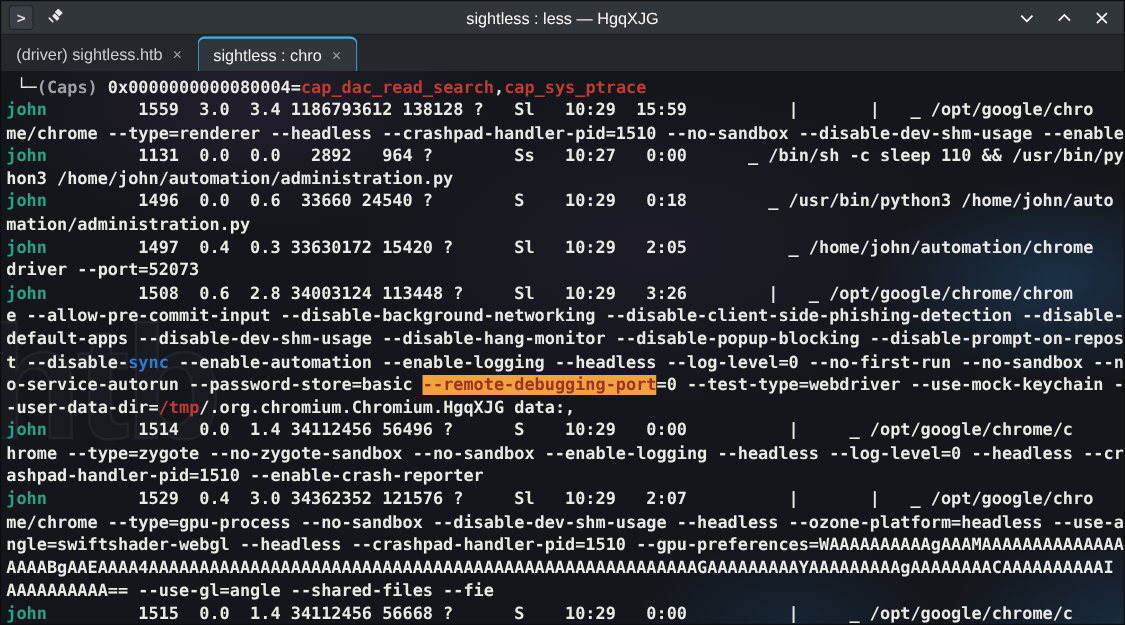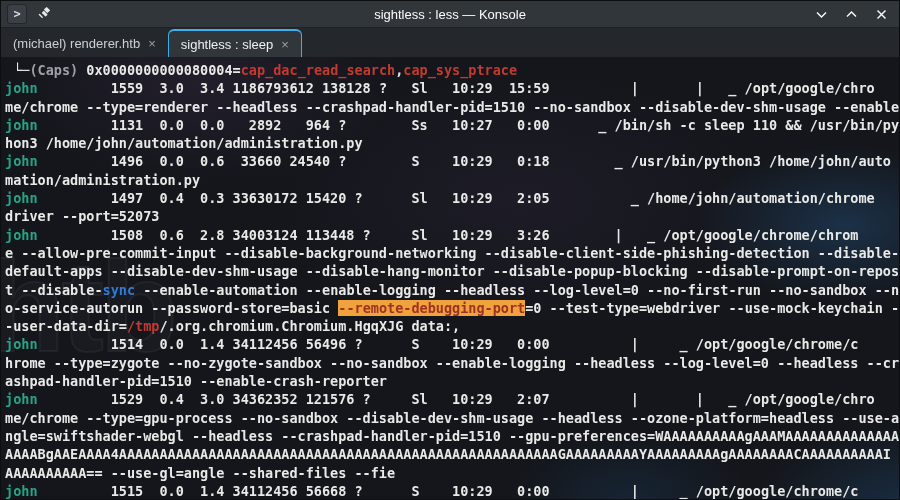--- a/index.html
+++ b/index.html
@@ -64,21 +64,21 @@
       <div class="pin-icon">
         <svg width="14" height="14" viewBox="0 0 14 14">
           <g fill="#e6e8ea">
             <rect x="7.5" y="1" width="5" height="4" rx="0.5" transform="rotate(45 10 3)"></rect>
             <rect x="5" y="5" width="5.5" height="3" rx="0.5" transform="rotate(45 7.5 6.5)"></rect>
             <rect x="1.2" y="8.2" width="5.2" height="1.4" rx="0.7" transform="rotate(45 3.8 8.9)"></rect>
           </g>
         </svg>
       </div>
     </div>
-    <div class="window-title">sightless : less — Konsole</div>
+    <div class="window-title">sightless : less — HgqXJG</div>
     <div class="win-controls">
       <div class="win-btn">
         <svg width="13" height="13" viewBox="0 0 13 13">
             <path d="M2 4.5 L6.5 9 L11 4.5" stroke="#fcfcfc" stroke-width="1.4" fill="none"></path>
           </svg>
       </div>
       <div class="win-btn">
         <svg width="13" height="13" viewBox="0 0 13 13">
             <path d="M2 8.5 L6.5 4 L11 8.5" stroke="#fcfcfc" stroke-width="1.4" fill="none"></path>
           </svg>
@@ -86,25 +86,25 @@
       <div class="win-btn">
         <svg width="13" height="13" viewBox="0 0 13 13">
             <path d="M2.5 2.5 L10.5 10.5 M10.5 2.5 L2.5 10.5" stroke="#fcfcfc" stroke-width="1.4" fill="none"></path>
           </svg>
       </div>
     </div>
   </div>
 
   <div class="tabbar">
     <div class="tab">
-      <span>(michael) renderer.htb</span>
+      <span>(driver) sightless.htb</span>
       <span class="tab-close">×</span>
     </div>
     <div class="tab active">
-      <span>sightless : sleep</span>
+      <span>sightless : chro</span>
       <span class="tab-close">×</span>
     </div>
   </div>
 
   <div class="terminal">
     <div class="watermark">htb</div>
     <div class="tout"><div class="tline"><span class="seg-w"> └─</span><span class="seg-gray">(Caps)</span><span class="seg-w"> 0x0000000000080004=</span><span class="seg-red">cap_dac_read_search</span><span class="seg-w">,</span><span class="seg-red">cap_sys_ptrace</span></div><div class="tline"><span class="seg-user">john</span><span class="seg-w">         1559  3.0  3.4 1186793612 138128 ?   Sl   10:29  15:59          |       |   _ /opt/google/chro</span></div><div class="tline"><span class="seg-w">me/chrome --type=renderer --headless --crashpad-handler-pid=1510 --no-sandbox --disable-dev-shm-usage --enable</span></div><div class="tline"><span class="seg-user">john</span><span class="seg-w">         1131  0.0  0.0   2892   964 ?        Ss   10:27   0:00      _ /bin/sh -c sleep 110 &amp;&amp; /usr/bin/pyt</span></div><div class="tline"><span class="seg-w">hon3 /home/john/automation/administration.py</span></div><div class="tline"><span class="seg-user">john</span><span class="seg-w">         1496  0.0  0.6  33660 24540 ?        S    10:29   0:18        _ /usr/bin/python3 /home/john/auto</span></div><div class="tline"><span class="seg-w">mation/administration.py</span></div><div class="tline"><span class="seg-user">john</span><span class="seg-w">         1497  0.4  0.3 33630172 15420 ?      Sl   10:29   2:05          _ /home/john/automation/chrome</span></div><div class="tline"><span class="seg-w">driver --port=52073</span></div><div class="tline"><span class="seg-user">john</span><span class="seg-w">         1508  0.6  2.8 34003124 113448 ?     Sl   10:29   3:26        |   _ /opt/google/chrome/chrom</span></div><div class="tline"><span class="seg-w">e --allow-pre-commit-input --disable-background-networking --disable-client-side-phishing-detection --disable-</span></div><div class="tline"><span class="seg-w">default-apps --disable-dev-shm-usage --disable-hang-monitor --disable-popup-blocking --disable-prompt-on-repos</span></div><div class="tline"><span class="seg-w">t --disable-</span><span class="seg-blue">sync</span><span class="seg-w"> --enable-automation --enable-logging --headless --log-level=0 --no-first-run --no-sandbox --n</span></div><div class="tline"><span class="seg-w">o-service-autorun --password-store=basic </span><span class="seg-hl">--remote-debugging-port</span><span class="seg-w">=0 --test-type=webdriver --use-mock-keychain -</span></div><div class="tline"><span class="seg-w">-user-data-dir=</span><span class="seg-red">/tmp</span><span class="seg-w">/.org.chromium.Chromium.HgqXJG data:,</span></div><div class="tline"><span class="seg-user">john</span><span class="seg-w">         1514  0.0  1.4 34112456 56496 ?      S    10:29   0:00          |     _ /opt/google/chrome/c</span></div><div class="tline"><span class="seg-w">hrome --type=zygote --no-zygote-sandbox --no-sandbox --enable-logging --headless --log-level=0 --headless --cr</span></div><div class="tline"><span class="seg-w">ashpad-handler-pid=1510 --enable-crash-reporter</span></div><div class="tline"><span class="seg-user">john</span><span class="seg-w">         1529  0.4  3.0 34362352 121576 ?     Sl   10:29   2:07          |       |   _ /opt/google/chro</span></div><div class="tline"><span class="seg-w">me/chrome --type=gpu-process --no-sandbox --disable-dev-shm-usage --headless --ozone-platform=headless --use-a</span></div><div class="tline"><span class="seg-w">ngle=swiftshader-webgl --headless --crashpad-handler-pid=1510 --gpu-preferences=WAAAAAAAAAAgAAAMAAAAAAAAAAAAAA</span></div><div class="tline"><span class="seg-w">AAAABgAAEAAAA4AAAAAAAAAAAAAAAAAAAAAAAAAAAAAAAAAAAAAAAAAAAAAAAAAAAAAAGAAAAAAAAAYAAAAAAAAAgAAAAAAAACAAAAAAAAAAI</span></div><div class="tline"><span class="seg-w">AAAAAAAAAA== --use-gl=angle --shared-files --fie</span></div><div class="tline"><span class="seg-user">john</span><span class="seg-w">         1515  0.0  1.4 34112456 56668 ?      S    10:29   0:00          |     _ /opt/google/chrome/c</span></div></div>
   </div>
 
 </div>

